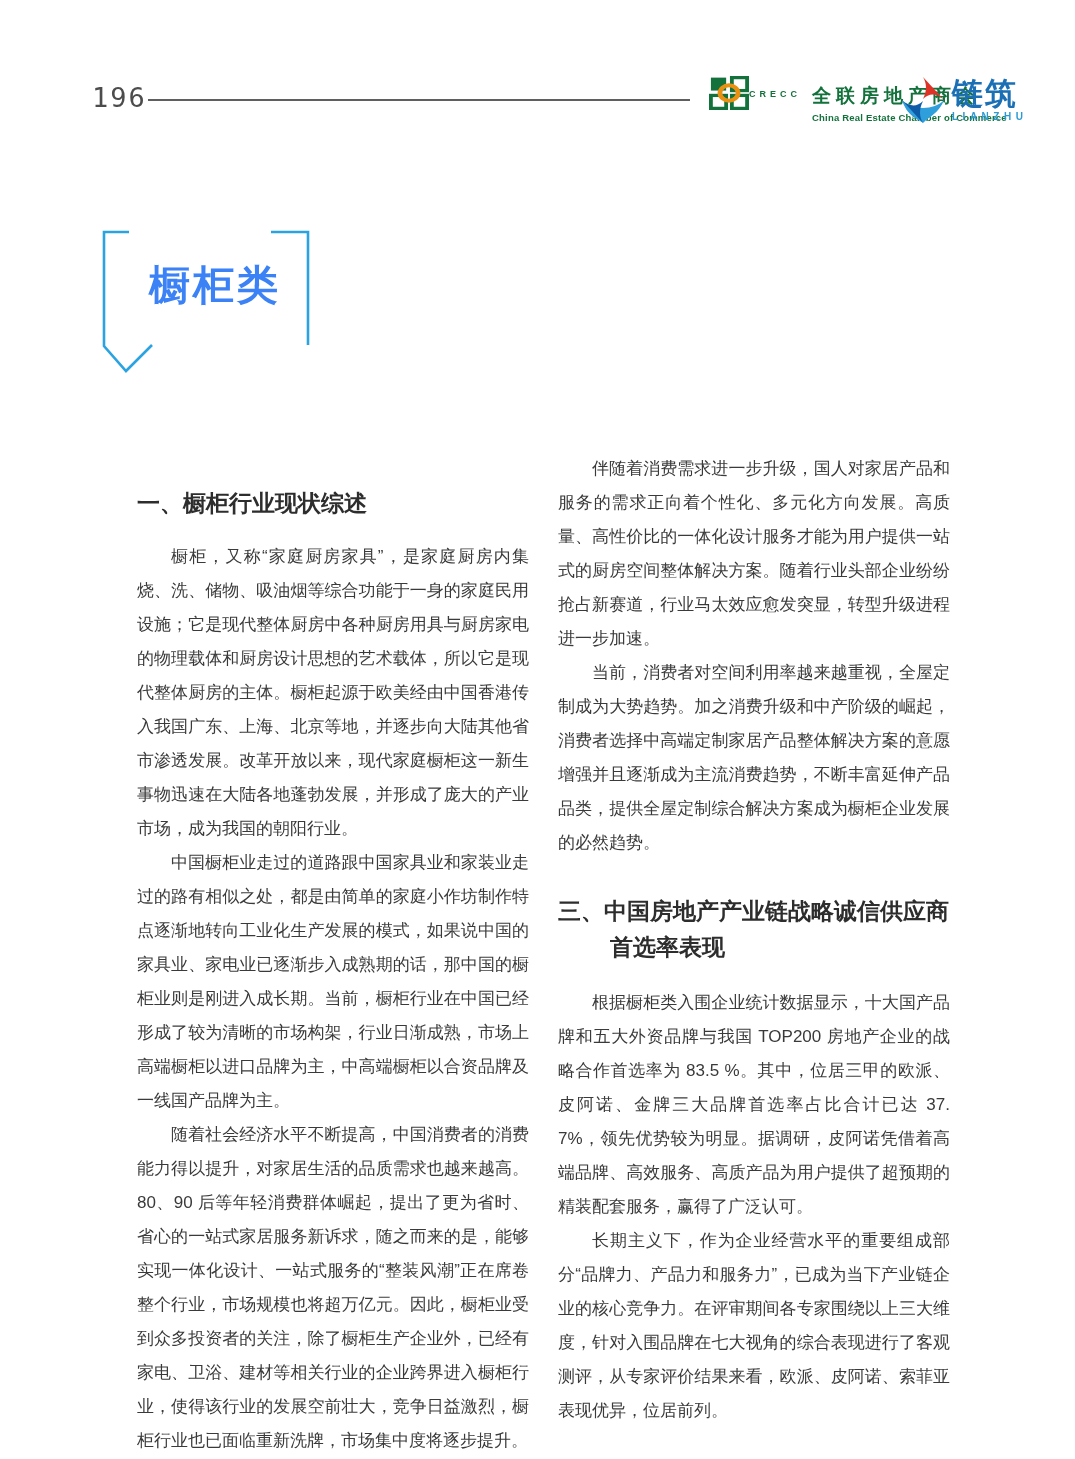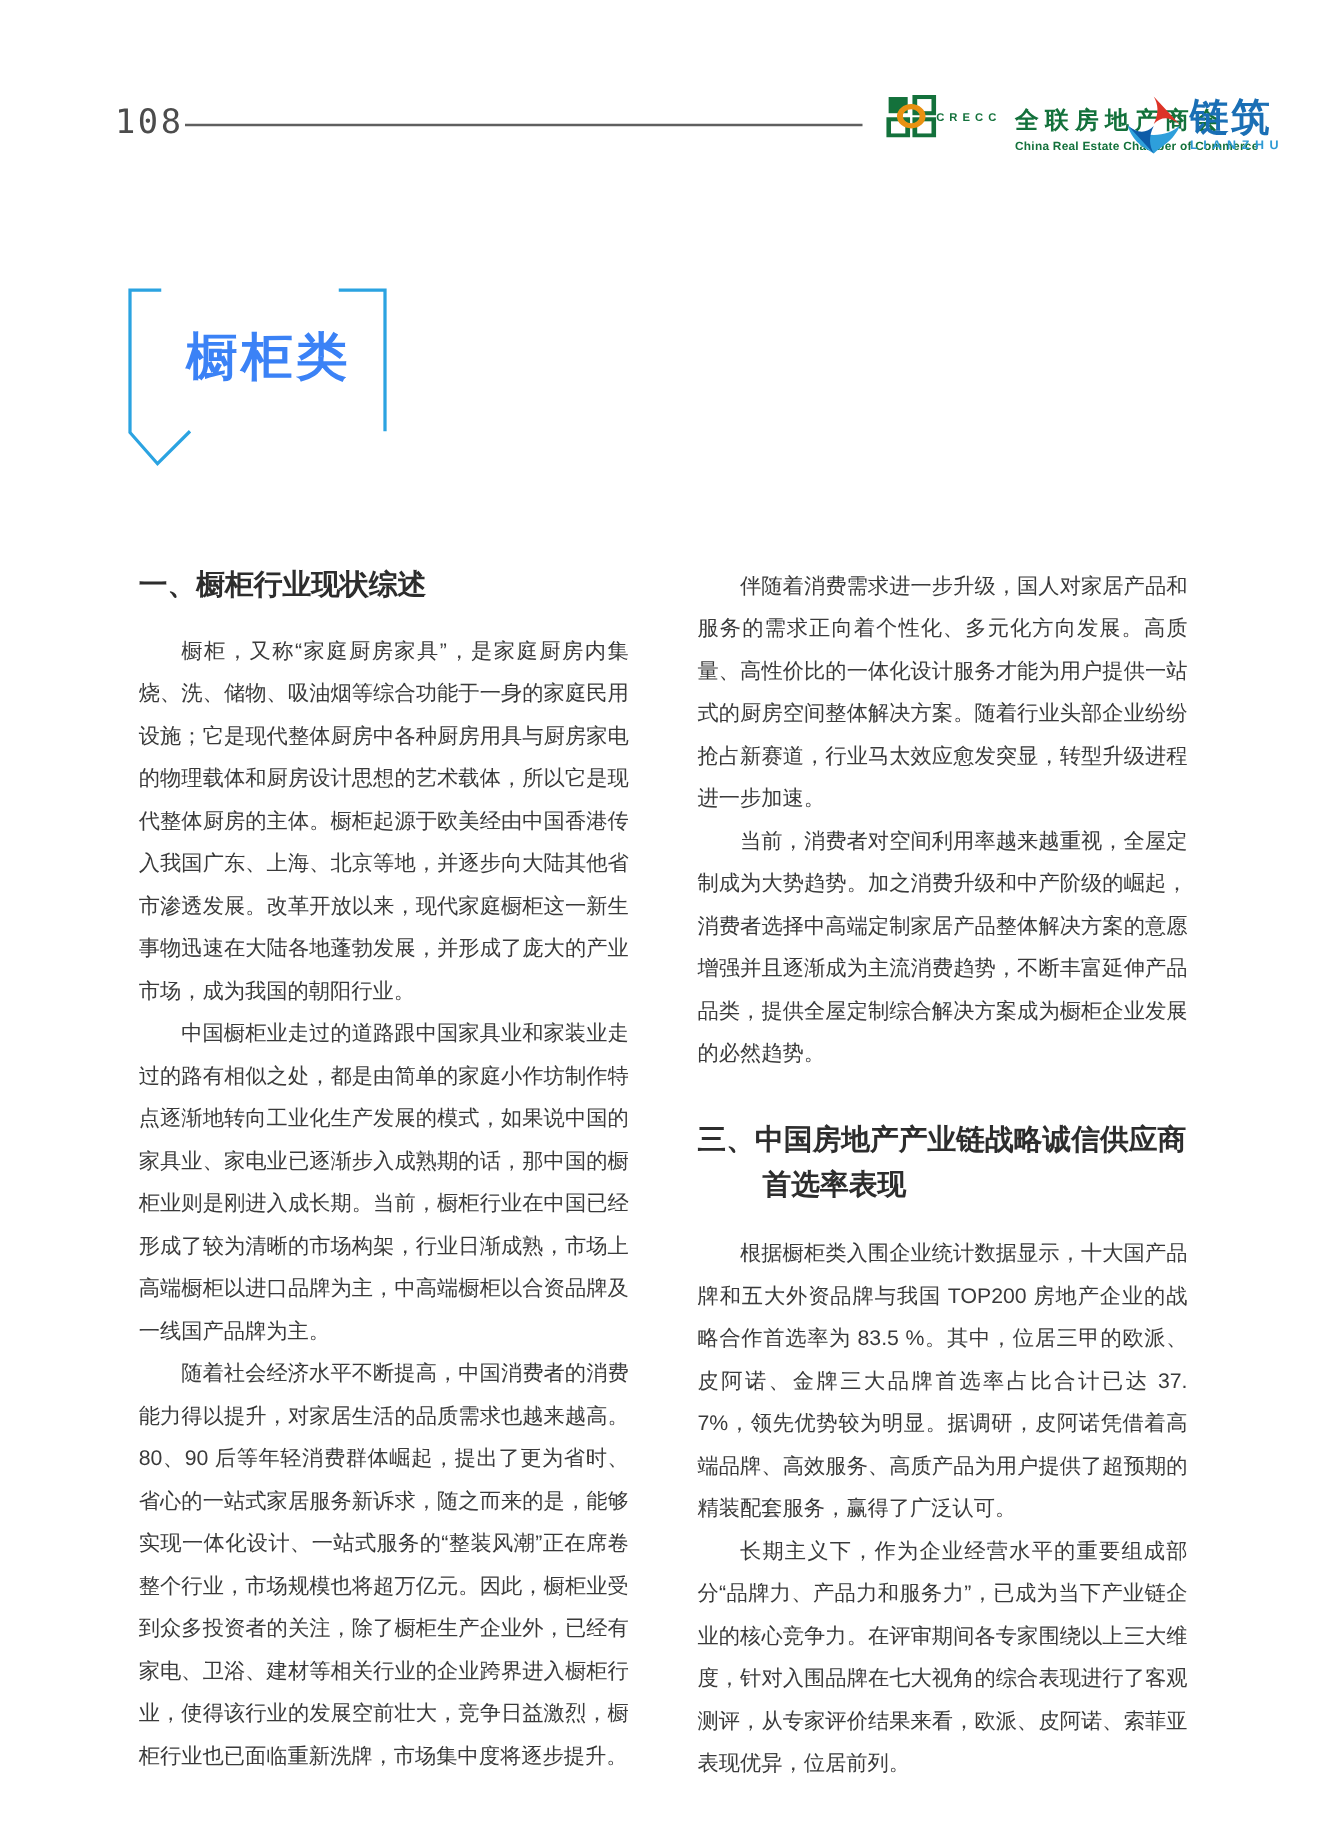--- a/index.html
+++ b/index.html
@@ -39,42 +39,42 @@
   .bubble{position:absolute;left:96px;top:224px;}
   .chapter-title{
     position:absolute;left:149px;top:258px;
     font-size:41px;font-weight:bold;color:#3b82f6;letter-spacing:3px;
     white-space:nowrap;
   }
   
   .col{
     position:absolute;top:452px;width:392px;color:#3a3a3a;
   }
-  .col-left{left:111px;}
+  .col-left{left:137px;margin-top:36px;}
   .col-right{left:558px;}
   .col h2{
     font-size:23px;font-weight:bold;color:#2d2d2d;
     margin:0 0 21px 0;line-height:31px;
   }
   .col h2.h3{
     margin-top:33px;line-height:36px;
     padding-left:52px;text-indent:-52px;
   }
   .col p{
     font-size:17px;line-height:34px;margin:0;
     text-align:justify;text-indent:2em;
     word-break:break-all;
   }
 </style>
 </head>
 <body>
 
 <div class="page">
 
-  <span class="page-num">108</span>
+  <span class="page-num">196</span>
   <div class="rule"></div>
 
   <div class="crecc">
     <div class="crecc-mark">
       <svg width="40" height="34" viewBox="0 0 42 42" preserveAspectRatio="none">
         <rect x="2" y="2" width="16" height="16" fill="#13713B"></rect>
         <rect x="24" y="2" width="16" height="16" fill="none" stroke="#13713B" stroke-width="4"></rect>
         <rect x="2" y="24" width="16" height="16" fill="none" stroke="#13713B" stroke-width="4"></rect>
         <rect x="24" y="24" width="16" height="16" fill="none" stroke="#13713B" stroke-width="4"></rect>
         <circle cx="21" cy="21" r="9.5" fill="none" stroke="#E89112" stroke-width="5"></circle>

